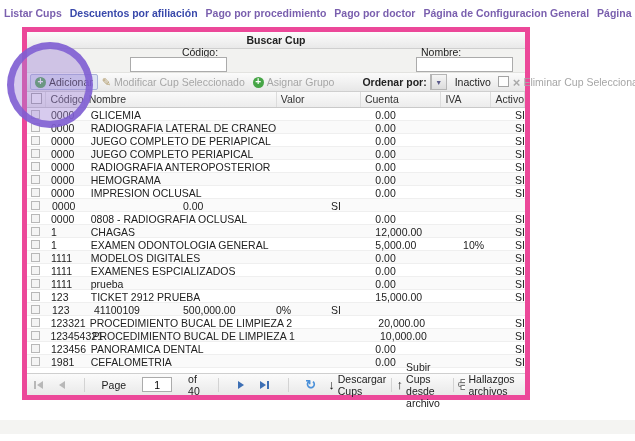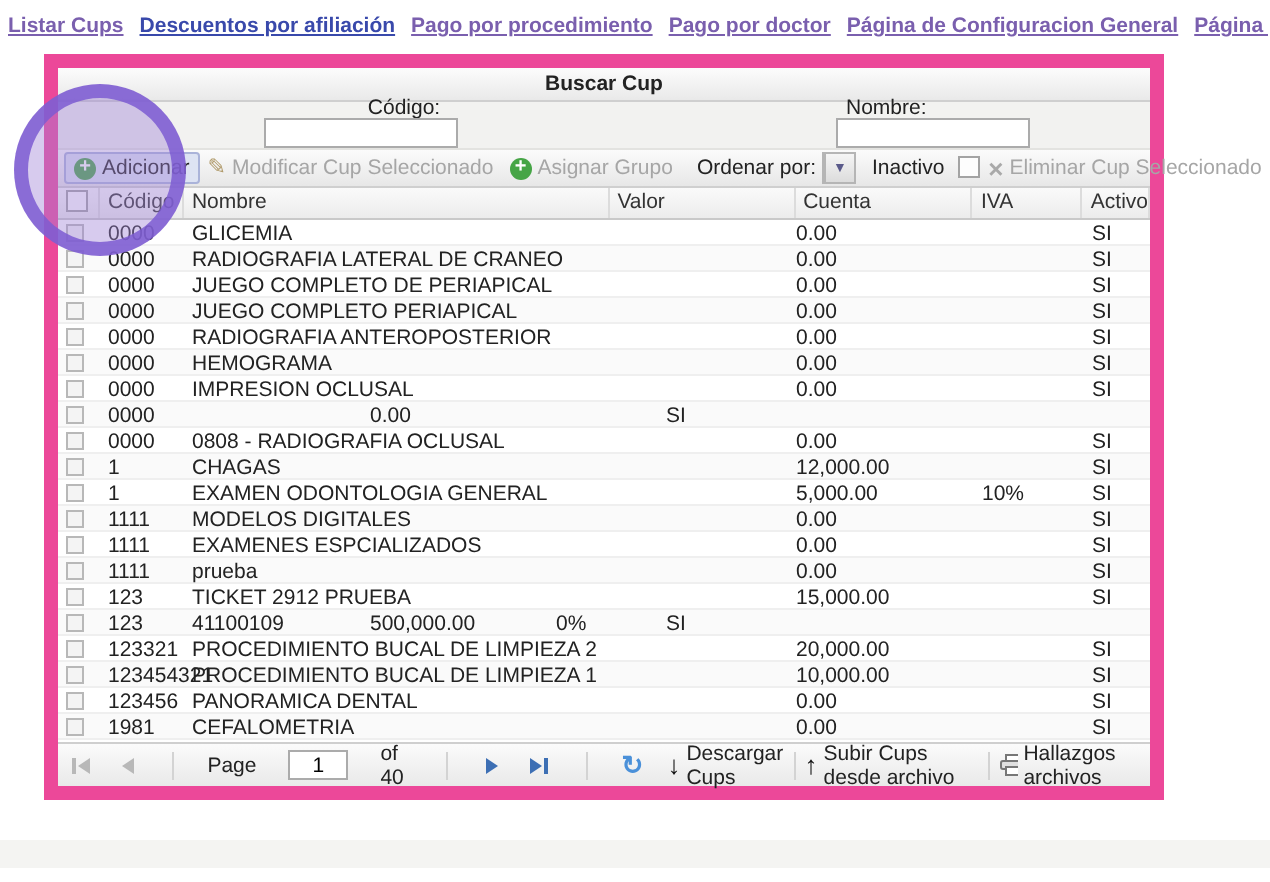--- a/index.html
+++ b/index.html
@@ -1,27 +1,27 @@
 <!DOCTYPE html>
 <html><head>
 <meta charset="utf-8">
 <style>
   * { margin:0; padding:0; box-sizing:border-box; }
   html,body { width:635px; height:441px; background:#fff; overflow:hidden;
     font-family:"Liberation Sans", sans-serif; font-size:10.5px; color:#222; position:relative; }
 
   
   .topnav { position:absolute; top:7px; left:0; width:635px; text-align:center; white-space:nowrap; }
-  .topnav a { font-weight:bold; font-size:10.5px; text-decoration:underline; margin:0 4px; cursor:pointer; }
+  .topnav a { font-weight:bold; font-size:10.5px; margin:0 4px; cursor:pointer; }
   .topnav a.visited { color:#7a5fae; }
   .topnav a.normal  { color:#3949ab; }
 
   
-  .panel { position:absolute; left:22px; top:27px; width:560px; height:373px;
-    border:7px solid #ec4899; background:#1d4ed8; }
+  .panel { position:absolute; left:22px; top:27px; width:508px; height:373px;
+    border:5px solid #ec4899; background:#1d4ed8; }
 
   .panel-header { height:17px; background:linear-gradient(#fcfcfc,#e9e9e9);
     border-bottom:1px solid #cfcfcf; text-align:center; font-weight:bold; line-height:16px; color:#222; }
 
   .search-area { height:24px; background:#f2f2f0; position:relative; border-bottom:1px solid #e3e3e0; }
   .search-label { position:absolute; top:-3px; font-size:10.5px; color:#222; }
   .search-label.codigo { left:108px; width:130px; text-align:center; }
   .search-label.nombre { left:394px; width:130px; text-align:left; }
   .search-input { position:absolute; top:8px; width:97px; height:15px; border:1px solid #ababab;
     background:#fff; font-size:10.5px; padding:0 2px; }
@@ -32,21 +32,21 @@
   .toolbar { height:19px; background:linear-gradient(#fbfbfb,#e7e7e7); border-bottom:1px solid #cfcfcf;
     display:flex; align-items:center; padding:0 3px; white-space:nowrap; }
   .tb-sep { width:1px; height:13px; background:#d3d3d3; margin:0 4px; }
   .tb-btn { display:flex; align-items:center; gap:3px; padding:1px 4px; cursor:pointer; }
   .tb-btn.active { background:#dde3f3; border:1px solid #aab3d9; border-radius:2px; }
   .tb-btn.disabled { color:#a6a6a6; }
   .plus-ico { width:11px; height:11px; border-radius:50%; background:#46a546; color:#fff;
     font-size:10px; line-height:10px; text-align:center; font-weight:bold; display:inline-block; }
   .pencil-ico { color:#b09a6a; font-size:11px; line-height:11px; }
   .x-ico { color:#a9a9a9; font-size:13px; font-weight:bold; line-height:11px; }
-  .ordenar-label { font-weight:normal; margin-right:3px; }
+  .ordenar-label { font-weight:bold; margin-right:3px;margin-left:16px; }
   .combo { width:116px; height:16px; background:#fff; border:1px solid #b5b5b5; display:flex; align-items:stretch; }
   .combo-text { flex:1; }
   .combo-btn { width:15px; background:linear-gradient(#f5f5f5,#dcdcdc); border-left:1px solid #b5b5b5;
     display:flex; align-items:center; justify-content:center; cursor:pointer; }
   .combo-btn span { font-size:7px; color:#5a5a8a; }
   .cb { display:inline-block; width:11px; height:11px; border:1px solid #a3a3a3; background:#fdfdfd; cursor:pointer; }
   .inactivo-wrap { display:flex; align-items:flex-start; gap:7px; }
   .tb-right { margin-left:auto; display:flex; align-items:center; gap:3px; padding-right:6px; }
 
   

